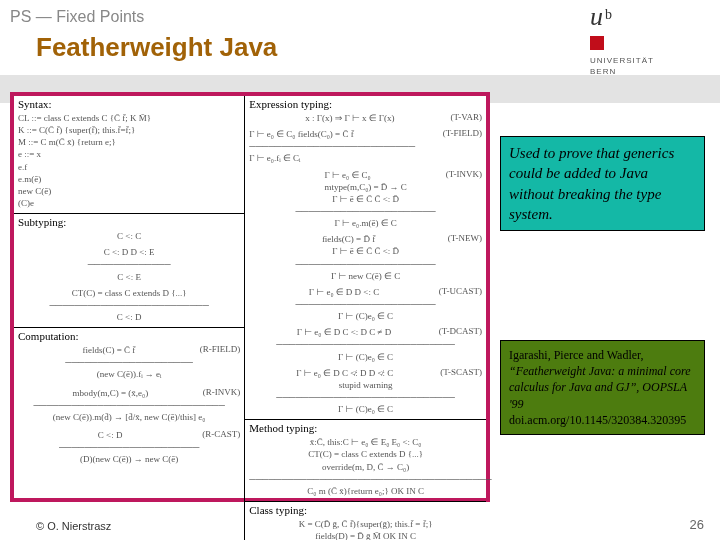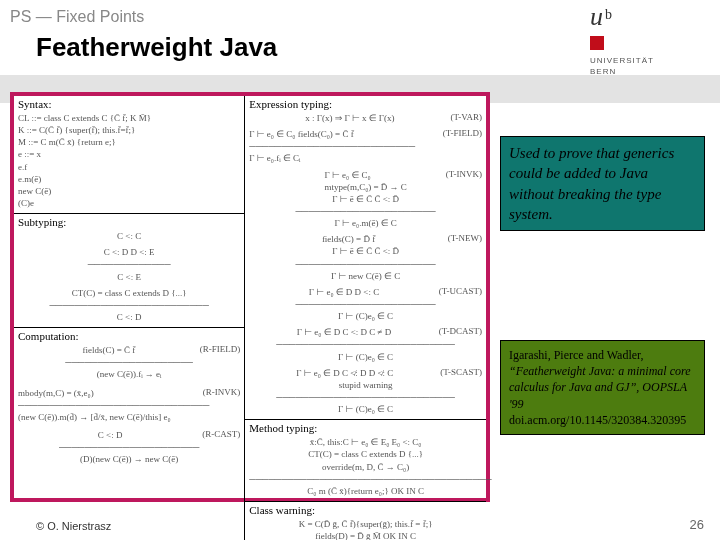--- a/index.html
+++ b/index.html
@@ -22,21 +22,21 @@
     left: 10px;
     font-size: 16px;
     color: #888;
   }
   .title {
     position: absolute;
     top: 32px;
     left: 36px;
     font-size: 26px;
     font-weight: bold;
-    color: #000000;
+    color: #a16207;
   }
   .logo-area {
     position: absolute;
     top: 2px;
     right: 10px;
     width: 120px;
     text-align: left;
   }
   .logo-u {
     font-family: Georgia, 'Times New Roman', serif;
@@ -108,21 +108,21 @@
     position: absolute;
     top: 136px;
     left: 500px;
     width: 205px;
     border: 1px solid #000;
     padding: 6px 8px;
     font-family: 'Times New Roman', serif;
     font-style: italic;
     font-size: 15px;
     line-height: 1.35;
-    background: #0f766e;
+    background: #14b8a6;
   }
   .citation {
     position: absolute;
     top: 340px;
     left: 500px;
     width: 205px;
     border: 1px solid #000;
     padding: 6px 8px;
     font-family: 'Times New Roman', serif;
     font-size: 12px;
@@ -187,21 +187,21 @@
       <div style="border-top:1px solid #000; margin:4px -4px 0 -4px; padding:2px 4px 0 4px;">
         <div class="fig-h">Computation:</div>
         <div>
             <span class="rule-tag">(R-FIELD)</span>
           <div class="fig-body" style="text-align:center">fields(C) = C̄ f̄
 ────────────────────
 (new C(ē)).fᵢ → eᵢ</div>
           </div>
         <div style="margin-top:6px">
             <span class="rule-tag">(R-INVK)</span>
-          <div class="fig-body" style="">mbody(m,C) = (x̄,e₀)
+          <div class="fig-body" style="text-align:center">mbody(m,C) = (x̄,e₀)
 ──────────────────────────────
 (new C(ē)).m(d̄) → [d̄/x̄, new C(ē)/this] e₀</div>
           </div>
         <div style="margin-top:6px">
             <span class="rule-tag">(R-CAST)</span>
           <div class="fig-body" style="text-align:center">C &lt;: D
 ──────────────────────
 (D)(new C(ē)) → new C(ē)</div>
           </div>
       </div>
@@ -254,21 +254,21 @@
         </div>
       <div style="border-top:1px solid #000; margin:4px -4px 0 -4px; padding:2px 4px 0 4px;">
         <div class="fig-h">Method typing:</div>
         <div class="fig-body" style="text-align:center">x̄:C̄, this:C ⊢ e₀ ∈ E₀    E₀ &lt;: C₀
 CT(C) = class C extends D {...}
 override(m, D, C̄ → C₀)
 ──────────────────────────────────────
 C₀ m (C̄ x̄){return e₀;}  OK IN C</div>
       </div>
       <div style="border-top:1px solid #000; margin:4px -4px 0 -4px; padding:2px 4px 0 4px;">
-        <div class="fig-h">Class warning:</div>
+        <div class="fig-h">Class typing:</div>
         <div class="fig-body" style="text-align:center">K = C(D̄ ḡ, C̄ f̄){super(ḡ); this.f̄ = f̄;}
 fields(D) = D̄ ḡ       M̄ OK IN C
 ──────────────────────────────────────
 class C extends D {C̄ f̄; K M̄}  OK</div>
       </div>
     </div>
   </div>
 </div>
 
 <div class="callout">Used to prove that generics could be added to Java without breaking the type system.</div>

